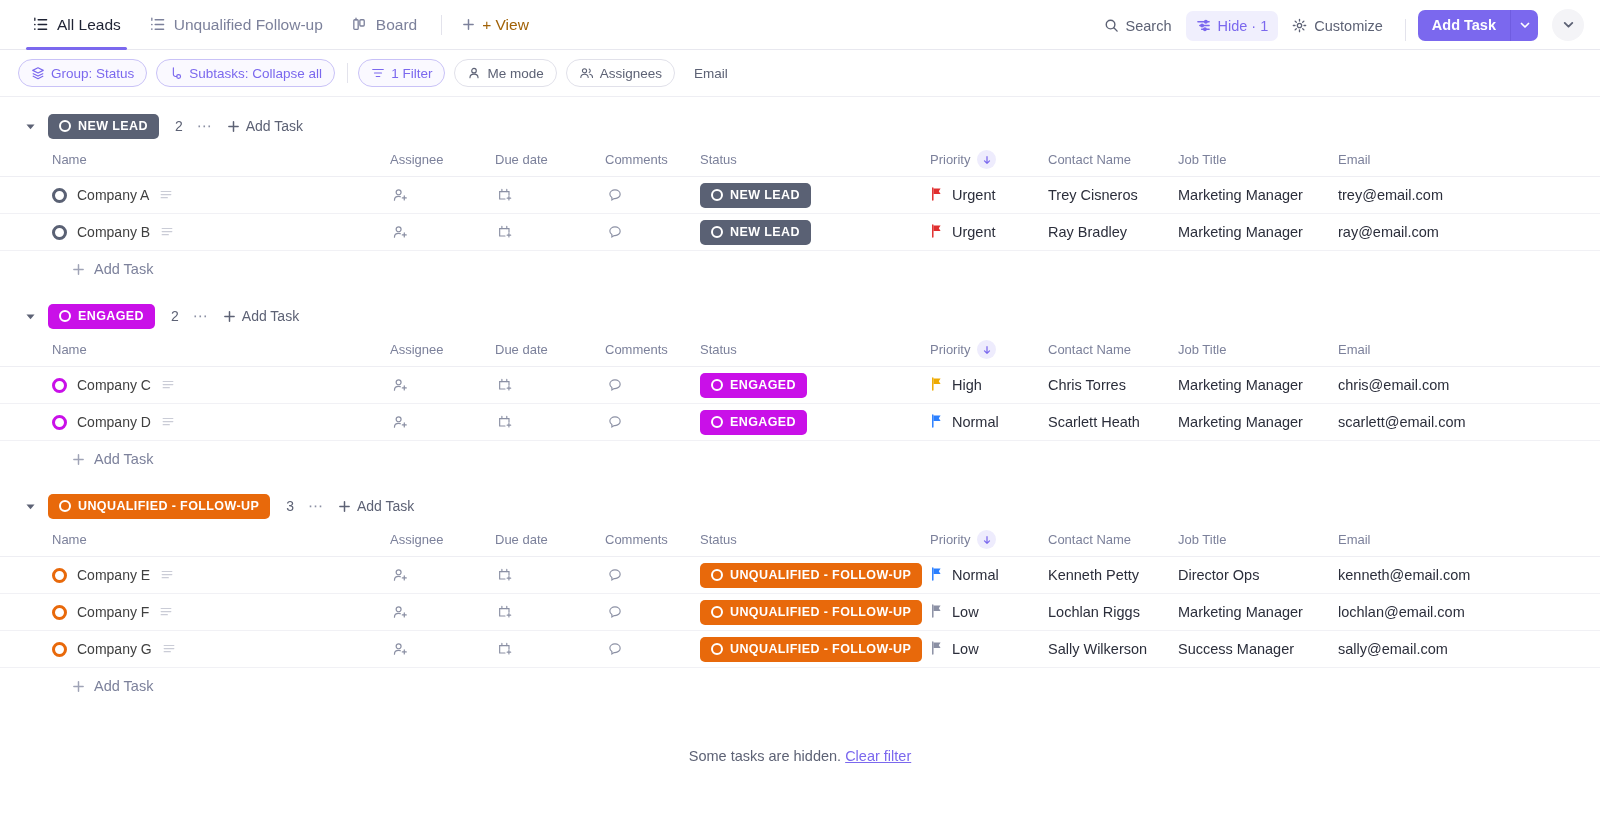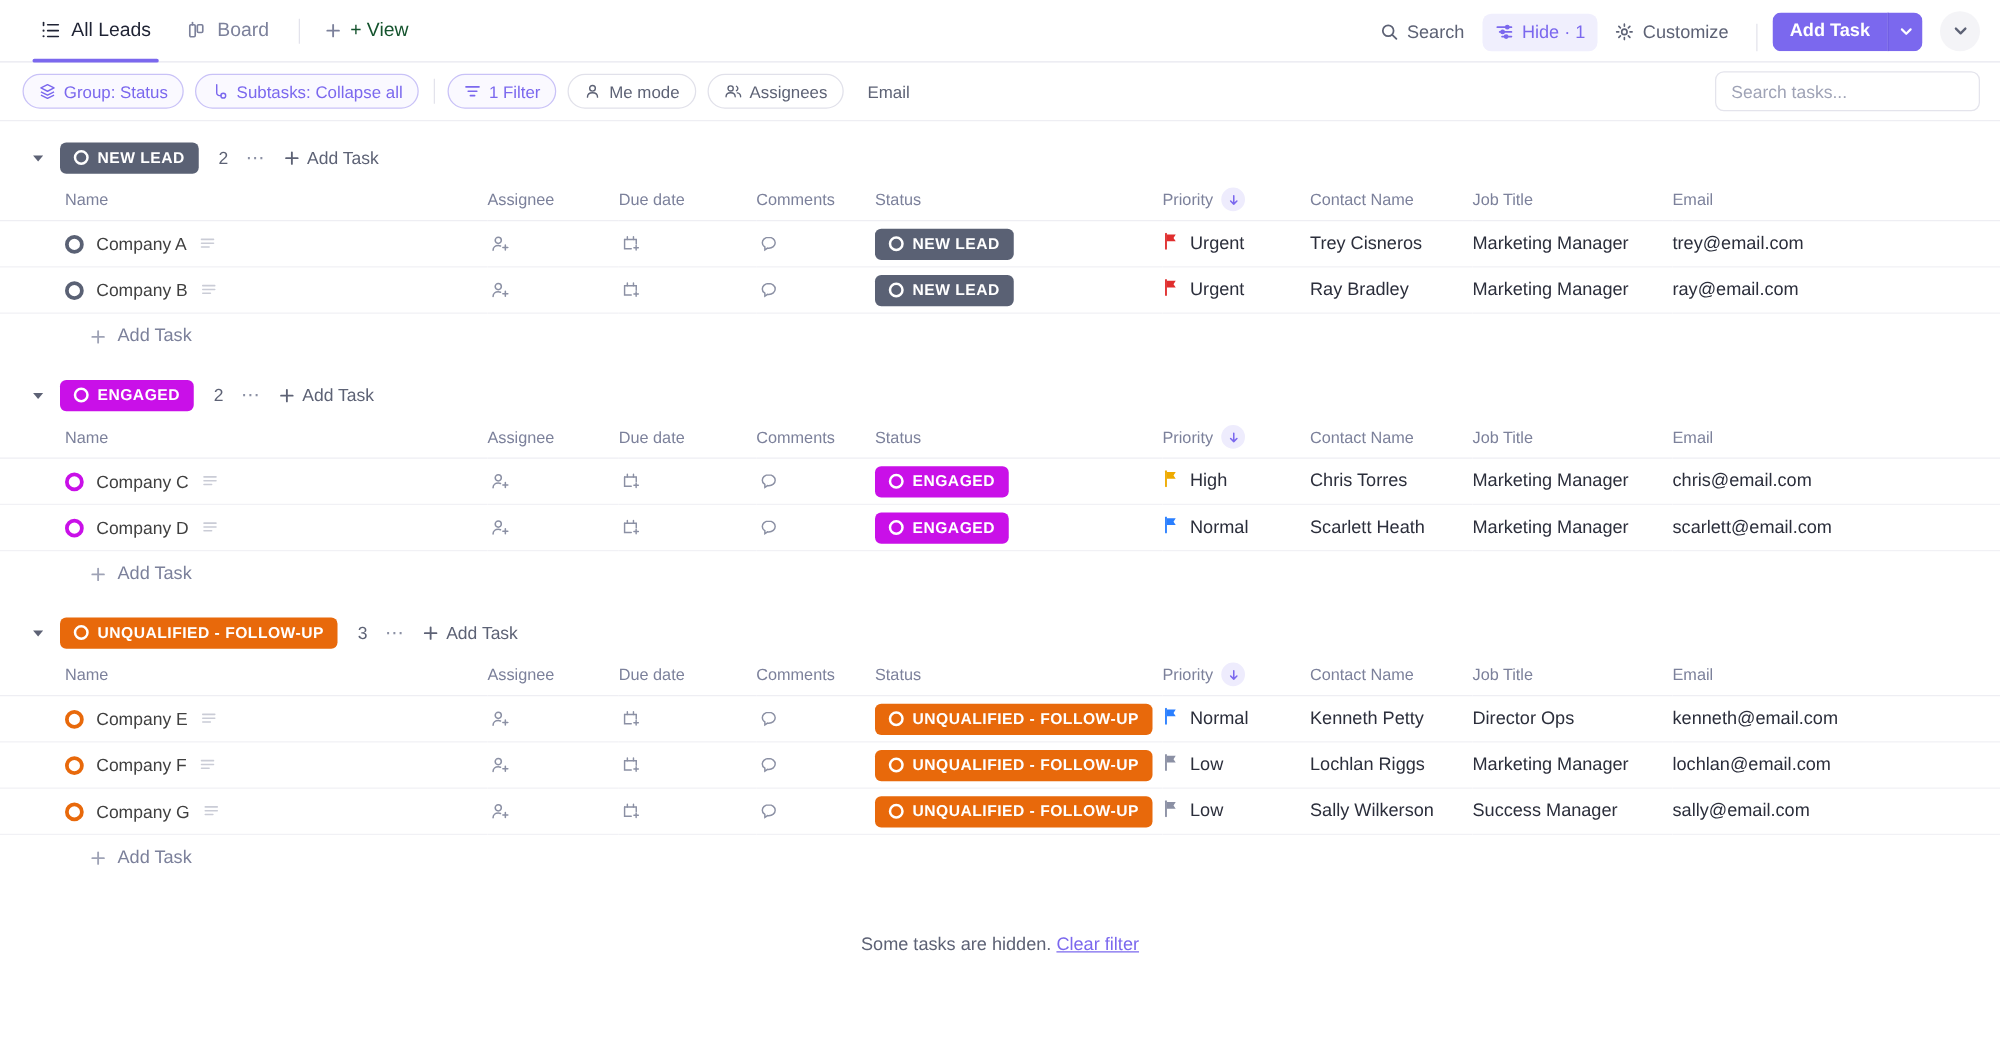--- a/index.html
+++ b/index.html
@@ -29,21 +29,21 @@
   }
   .tab.active { color: #1f2334; font-weight: 500; }
   .tab.active::after {
     content: ""; position: absolute;
     left: 8px; right: 8px; bottom: 0; height: 2.5px;
     background: #7b68ee; border-radius: 2px;
   }
   .tabsep { width: 1px; height: 20px; background: #e3e3ec; margin: 0 10px; }
   .addview {
     display: flex; align-items: center; gap: 7px;
-    padding: 0 10px; font-size: 15.5px; color: #14532d; cursor: pointer;
+    padding: 0 10px; font-size: 15.5px; color: #a16207; cursor: pointer;
   }
 
   .viewbar-right {
     margin-left: auto; display: flex; align-items: flex-end; gap: 4px;
   }
   .vb-btn {
     display: flex; align-items: center; gap: 7px;
     height: 30px; padding: 0 10px; border-radius: 7px;
     font-size: 14.5px; color: #5d6275; cursor: pointer;
     white-space: nowrap;
@@ -179,20 +179,31 @@
           <svg width="17" height="17" viewBox="0 0 18 18" fill="none" stroke="currentColor" stroke-width="1.4" stroke-linecap="round">
             <path d="M6.5 4h9M6.5 9h9M6.5 14h9"></path>
             <path d="M3 2.2v2.4"></path>
             <circle cx="3" cy="9" r=".9" fill="currentColor" stroke="none"></circle>
             <circle cx="3" cy="13.8" r=".9" fill="currentColor" stroke="none"></circle>
           </svg>
         </span>
     <span>All Leads</span>
   </div>
 
+  <div class="tab">
+    <span class="ticon" style="color: rgb(124, 129, 155); display: inline-flex;">
+          <svg width="17" height="17" viewBox="0 0 18 18" fill="none" stroke="currentColor" stroke-width="1.4" stroke-linecap="round">
+            <path d="M6.5 4h9M6.5 9h9M6.5 14h9"></path>
+            <path d="M3 2.2v2.4"></path>
+            <circle cx="3" cy="9" r=".9" fill="currentColor" stroke="none"></circle>
+            <circle cx="3" cy="13.8" r=".9" fill="currentColor" stroke="none"></circle>
+          </svg>
+        </span>
+    <span>Unqualified Follow-up</span>
+  </div>
 
   <div class="tab">
     <span class="ticon" style="color: rgb(124, 129, 155); display: inline-flex;">
           <svg width="17" height="17" viewBox="0 0 18 18" fill="none" stroke="currentColor" stroke-width="1.4" stroke-linejoin="round">
             <rect x="3" y="4" width="4.6" height="10.2" rx="1"></rect>
             <rect x="9.4" y="4" width="4.6" height="6.6" rx="1"></rect>
             <path d="M5.3 2.2v2" stroke-linecap="round"></path>
           </svg>
         </span>
     <span>Board</span>
@@ -279,23 +290,20 @@
   </div>
   <div class="chip">
     <svg width="15" height="14" viewBox="0 0 18 16" fill="none" stroke="#5d6275" stroke-width="1.3">
         <circle cx="6.6" cy="5.3" r="2.5"></circle>
         <path d="M2.2 13.3c0-2.4 2-3.9 4.4-3.9s4.4 1.5 4.4 3.9" stroke-linecap="round"></path>
         <path d="M12.2 3.2a2.4 2.4 0 0 1 0 4.3M13 9.6c2 .3 3.2 1.7 3.2 3.7" stroke-linecap="round"></path>
       </svg>
     <span>Assignees</span>
   </div>
   <div class="plain-btn">Email</div>
-  <div class="searchbox">
-    <input type="text" placeholder="Search tasks..." style="">
-  </div>
 </div>
 
 <div class="board">
   <div class="group">
     <div class="group-head">
       <div class="caret-toggle">
         <svg width="11" height="11" viewBox="0 0 12 12" fill="#5d6275">
             <path d="M1.6 3.8h8.8L6 9z"></path>
           </svg>
       </div>

